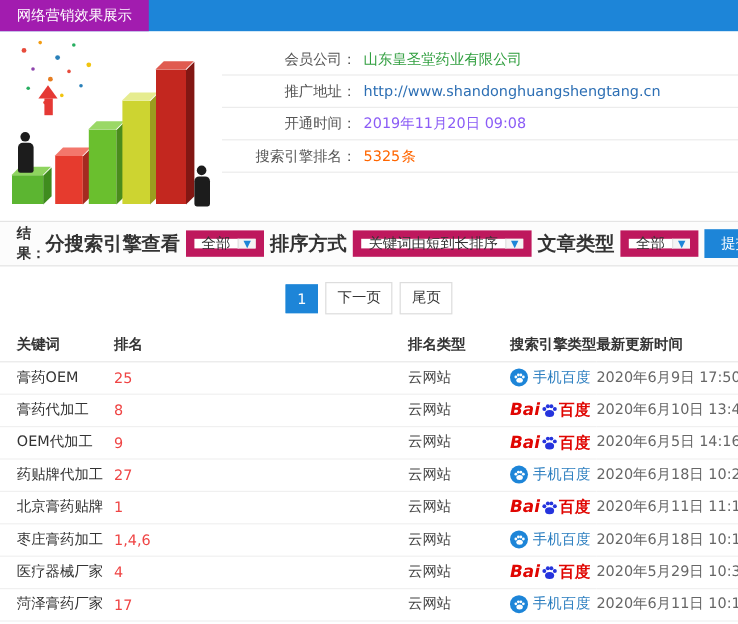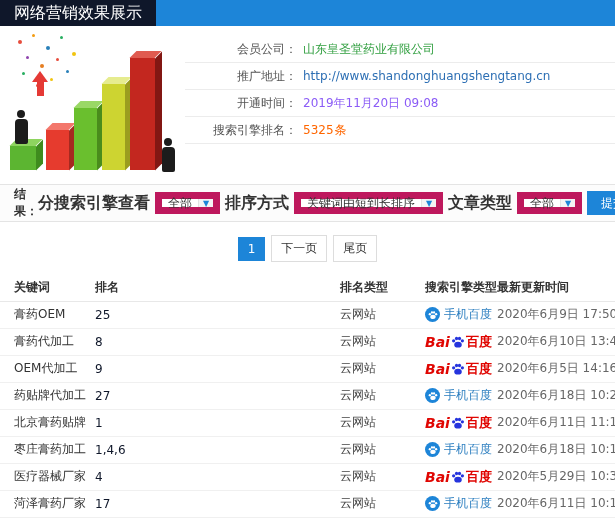--- a/index.html
+++ b/index.html
@@ -1,21 +1,21 @@
 <!DOCTYPE html>
 <html><head>
 <meta charset="utf-8">
 <style>
   * { box-sizing: border-box; }
   body { margin:0; font-family:"DejaVu Sans","Liberation Sans",sans-serif; background:#fff; }
   .page { width:615px; height:520px; background:#fff; overflow:hidden; position:relative; }
 
   
   .topbar { height:26px; background:#1d85d8; display:flex; align-items:center; }
-  .title-tab { background:#0f172a; color:#fff; font-size:16px; height:26px; display:flex; align-items:center; padding:0 14px; }
+  .title-tab { background:#a21caf; color:#fff; font-size:12px; height:26px; display:flex; align-items:center; padding:0 14px; }
 
   
   .info-section { display:flex; height:158px; }
   .chart-graphic { width:185px; flex:none; position:relative; }
   .info-rows { flex:1; padding-top:10px; }
   .info-row { display:flex; align-items:center; height:27px; border-bottom:1px solid #ececec; font-size:12px; }
   .info-label { width:112px; text-align:right; color:#555; flex:none; }
   .info-value { margin-left:6px; }
   .v-green { color:#2f9e3e; }
   .v-link  { color:#2d6fb4; text-decoration:none; }
@@ -71,21 +71,21 @@
   
   .pagination { display:flex; justify-content:center; align-items:center; gap:6px; padding:13px 0; }
   .page-btn { border:1px solid #ddd; background:#fff; font-size:12px; color:#333; padding:4px 9px; cursor:pointer; }
   .page-btn.active { background:#1d85d8; color:#fff; border-color:#1d85d8; }
 
   
   table { width:615px; border-collapse:collapse; table-layout:fixed; font-size:12px; }
   th { text-align:left; font-weight:bold; color:#333; height:26px; border-bottom:1px solid #e8e8e8; padding:0;margin-left:45px; }
   td { height:27px; border-bottom:1px solid #f0f0f0; color:#333; padding:0; white-space:nowrap; overflow:hidden; }
   th:first-child, td:first-child { padding-left:14px; }
-  .rank-link { color:#0f172a; text-decoration:none; cursor:pointer;text-align:right; }
+  .rank-link { color:#ef4444; text-decoration:none; cursor:pointer;text-align:right; }
   .rank-type { color:#444; }
   .updated { color:#666; }
   .engine-mobile { display:inline-flex; align-items:center; gap:4px; color:#2d7fc0; }
   .paw-badge { width:15px; height:15px; border-radius:50%; background:#1d85d8; display:inline-flex; align-items:center; justify-content:center; flex:none; }
   .paw-badge svg { width:10px; height:10px; fill:#fff; }
   .engine-baidu { display:inline-flex; align-items:center; }
   .engine-baidu .bai { color:#e00602; font-weight:bold; font-style:italic; font-size:14px; }
   .engine-baidu svg { width:14px; height:14px; fill:#2534dd; margin:0 1px; }
   .engine-baidu .du { color:#e00602; font-weight:bold; font-size:13px; }
 </style>

